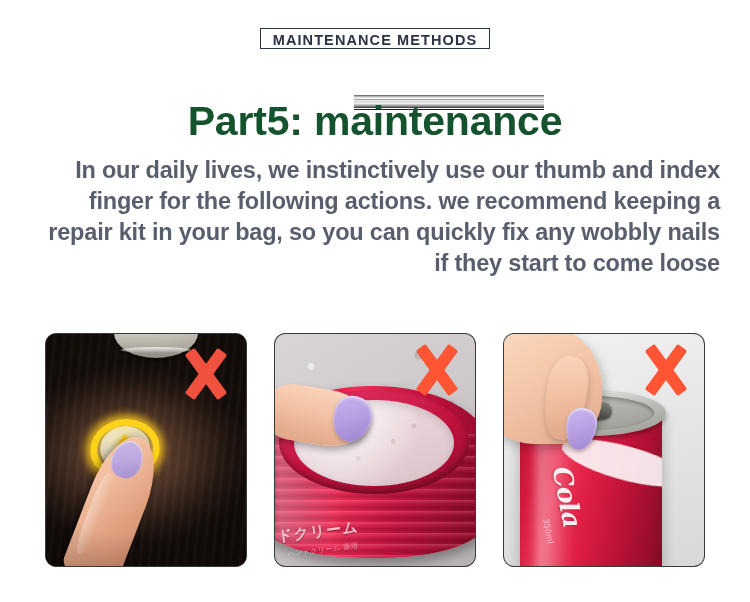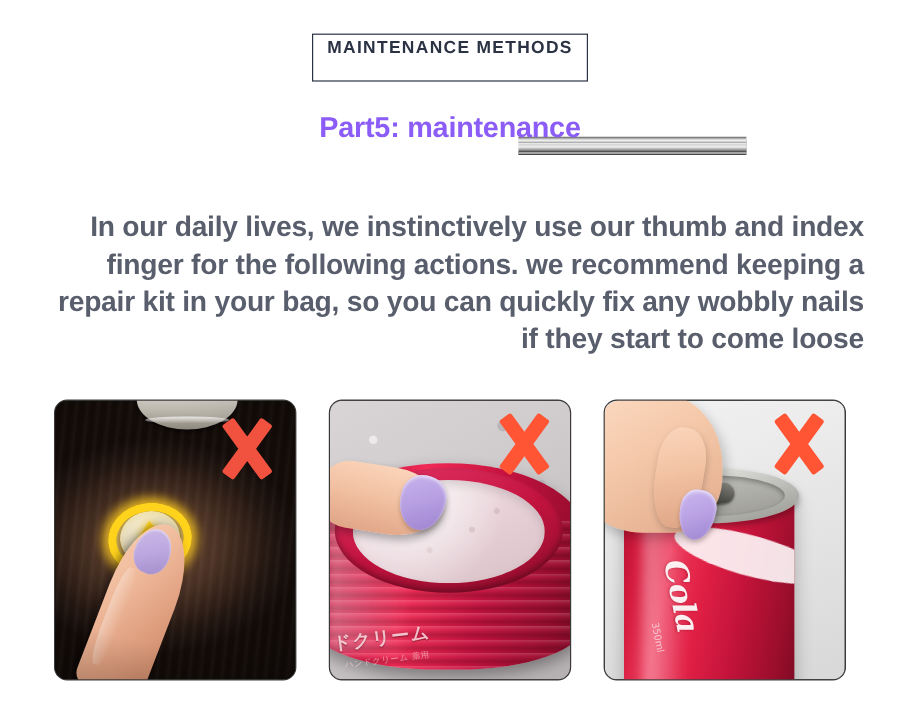--- a/index.html
+++ b/index.html
@@ -17,21 +17,21 @@
 
   
   .eyebrow-wrap {
     width: 100%;
     display: flex;
     justify-content: center;
     margin-top: 28px;
   }
   .eyebrow-box {
     border: 1.5px solid #2a3243;
-    padding: 4px 12px 19px 12px;
+    padding: 4px 12px 0 12px;
     background: #ffffff;
   }
   .eyebrow-text {
     font-family: "Liberation Sans", sans-serif;
     font-size: 14.5px;
     font-weight: 700;
     letter-spacing: 1.1px;
     color: #2a3243;
     line-height: 1;
     white-space: nowrap;
@@ -47,26 +47,27 @@
     height: 56px;
   }
   .heading-inner {
     position: relative;
     display: inline-block;
   }
   .heading-text {
     position: relative;
     z-index: 3;
     font-family: "Liberation Sans", sans-serif;
-    font-size: 24px;
+    font-size: 41px;
     font-weight: 700;
-    color: #8b5cf6;
+    color: #14532d;
     line-height: 46px;
     white-space: nowrap;
     letter-spacing: -0.2px;
+    margin-top: 33px;
   }
   
   .metal-bar {
     position: absolute;
     z-index: 1;
     left: 166px;
     top: 30px;
     width: 190px;
     height: 13px;
     background:

